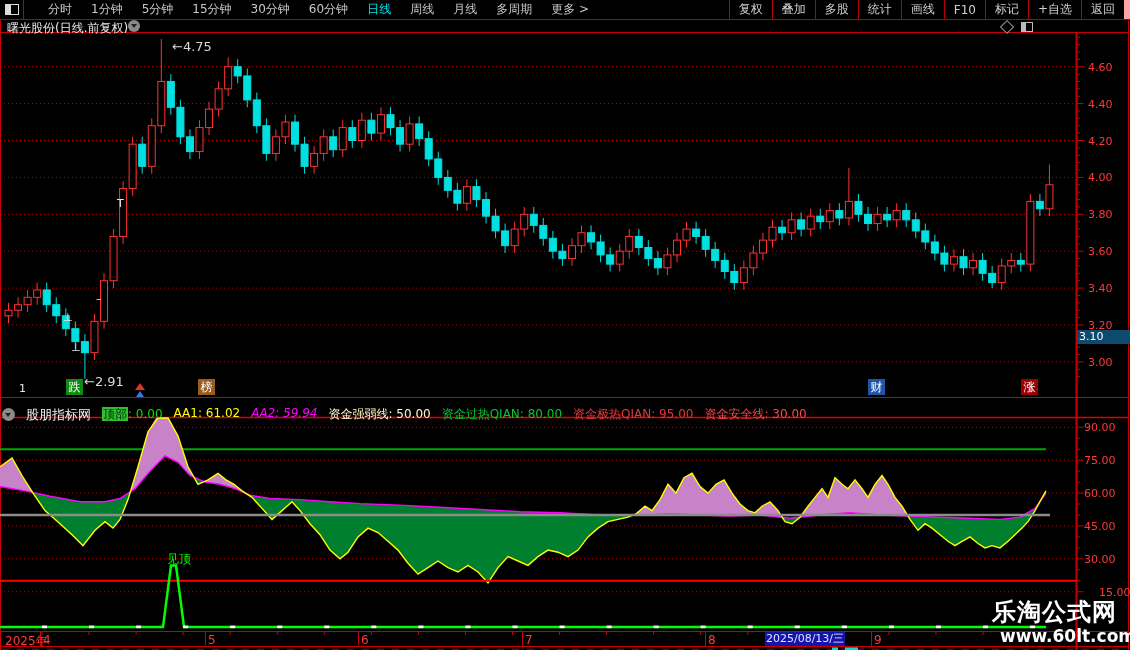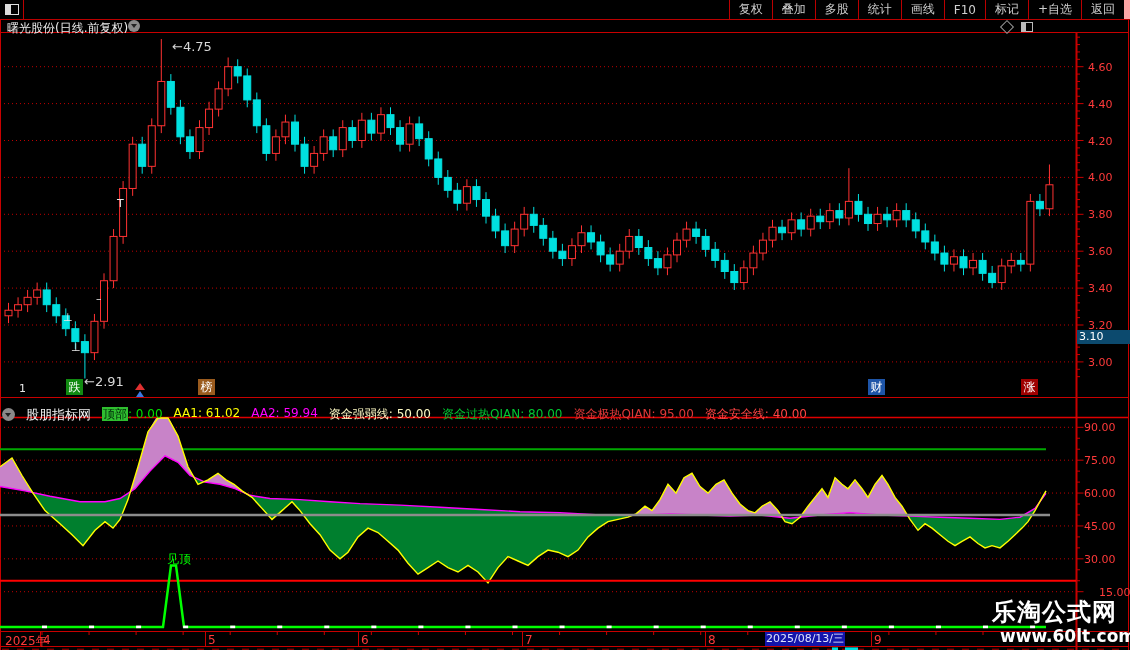--- a/index.html
+++ b/index.html
@@ -509,20 +509,33 @@
       <rect x="1097" y="648.6" width="7" height="1.6" fill="#7A0000"></rect>
       <rect x="1112" y="648.6" width="7" height="1.6" fill="#7A0000"></rect>
       <rect x="832" y="647.4" width="6" height="2.6" fill="#00E0E0"></rect>
       <rect x="845" y="647.4" width="13" height="2.6" fill="#00E0E0"></rect>
     </svg>
 
   <div class="menubar">
     <div class="wicon-cell">
         <div class="wicon"></div>
       </div>
+    <div class="menu-left" id="menu-left">
+        <span>分时</span>
+        <span>1分钟</span>
+        <span>5分钟</span>
+        <span>15分钟</span>
+        <span>30分钟</span>
+        <span>60分钟</span>
+        <span class="active">日线</span>
+        <span>周线</span>
+        <span>月线</span>
+        <span>多周期</span>
+        <span>更多 &gt;</span>
+      </div>
     <div class="menu-right" id="menu-right">
         <span>复权</span>
         <span>叠加</span>
         <span>多股</span>
         <span>统计</span>
         <span>画线</span>
         <span>F10</span>
         <span>标记</span>
         <span>+自选</span>
         <span>返回</span>
@@ -535,25 +548,25 @@
     <span class="corner-diamond"></span>
     <span class="corner-win"></span>
   </div>
 
   <div class="ind-header">
     <span class="ind-chev"></span>
     <span class="ind-src">股朋指标网</span>
     <span id="ind-fields" style="display:flex;gap:11px;">
         <span class="ind-field" style="color: rgb(0, 224, 0);"><span class="badge">顶部</span>: 0.00</span>
         <span class="ind-field" style="color: rgb(255, 255, 0);">AA1: 61.02</span>
-        <span class="ind-field" style="color: rgb(255, 0, 255);">AA2: 59.94</span>
+        <span class="ind-field" style="color: rgb(255, 0, 255); font-style: italic;">AA2: 59.94</span>
         <span class="ind-field" style="color: #fef9c3;">资金强弱线: 50.00</span>
         <span class="ind-field" style="color: rgb(0, 200, 50);">资金过热QIAN: 80.00</span>
         <span class="ind-field" style="color: rgb(224, 56, 56);">资金极热QIAN: 95.00</span>
-        <span class="ind-field" style="color: rgb(255, 68, 68);">资金安全线: 40.00</span>
+        <span class="ind-field" style="color: rgb(255, 68, 68);">资金安全线: 30.00</span>
       </span>
   </div>
 
   <div class="signal-lbl">见顶</div>
 
   <div class="price-tag">3.10</div>
   <div class="date-tag">2025/08/13/三</div>
   <div class="xlbl" style="left:5px;">2025年</div>
 
   <div class="tri-marker">

